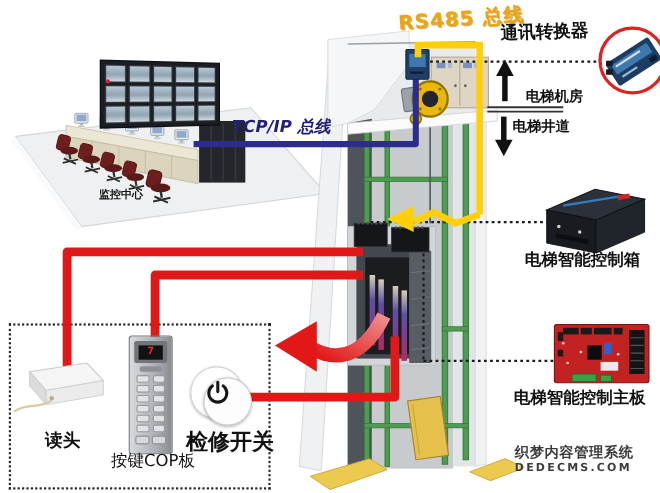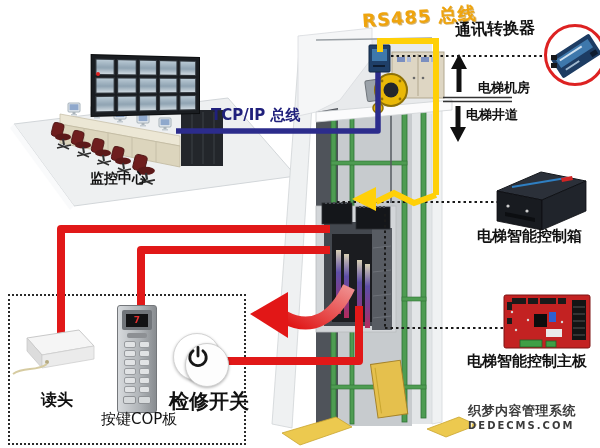--- a/index.html
+++ b/index.html
@@ -3,22 +3,22 @@
 <meta charset="utf-8">
 <style>
   html,body{margin:0;padding:0;background:#fff;}
   .stage{position:relative;width:600px;height:448px;background:#ffffff;overflow:hidden;
          font-family:"DejaVu Sans","Liberation Sans",sans-serif;}
   .stage svg{position:absolute;left:0;top:0;}
   .lbl{position:absolute;white-space:nowrap;color:#111;z-index:6;}
   .lbl-rs485{left:362px;top:5px;font-size:18px;font-weight:bold;color:#efa40d;
              transform:rotate(-4deg);letter-spacing:1px;text-shadow:1px 1px 0 rgba(176,118,0,.55);}
   .lbl-converter{left:455px;top:19px;font-size:16px;font-weight:bold;transform:rotate(-2deg);}
-  .lbl-tcpip{left:211px;top:106px;font-size:15px;font-weight:bold;color:#20207c;}
-  .lbl-monitoring{left:90px;top:170px;font-size:14px;font-weight:bold;text-align:center;}
+  .lbl-tcpip{left:211px;top:106px;font-size:15px;font-weight:bold;font-style:italic;color:#20207c;}
+  .lbl-monitoring{left:90px;top:170px;font-size:10px;font-weight:bold;text-align:center;}
   .lbl-machineroom{left:466px;top:79px;font-size:13px;font-weight:bold;margin-left:12px;}
   .lbl-hoistway{left:466px;top:106px;font-size:13px;font-weight:bold;}
   .lbl-controlbox{left:477px;top:227px;font-size:15px;font-weight:bold;}
   .lbl-mainboard{left:467px;top:352px;font-size:15px;font-weight:bold;}
   .lbl-reader{left:41px;top:390px;font-size:16px;font-weight:bold;}
   .lbl-cop{left:101px;top:410px;font-size:15px;font-weight:normal;}
   .lbl-switch{left:169px;top:388px;font-size:20px;font-weight:bold;}
   .dotted-box{position:absolute;left:8px;top:294px;width:234px;height:147px;
               border:2px dotted #2a2a2a;z-index:1;}
   .video-wall{position:absolute;left:97px;top:57px;width:103px;height:57px;background:#1a1d21;

